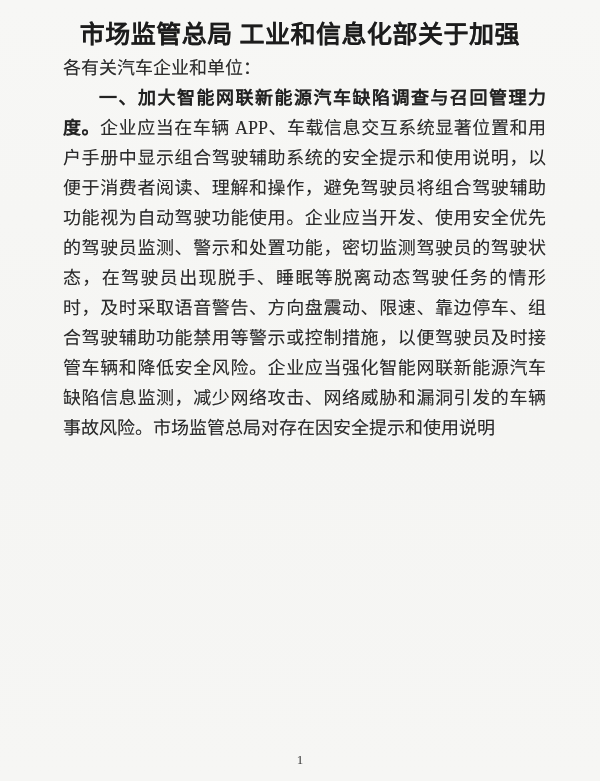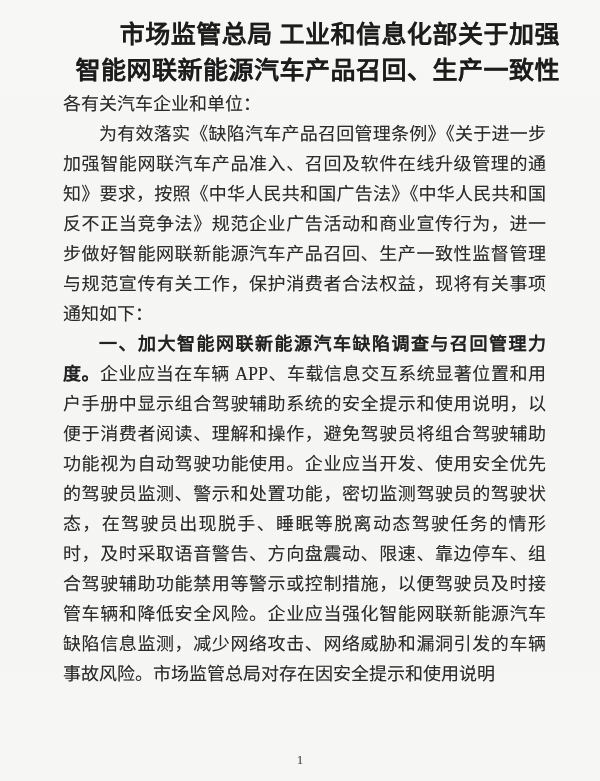--- a/index.html
+++ b/index.html
@@ -16,21 +16,21 @@
     height: 781px;
     background: linear-gradient(180deg, #f7f7f5 0%, #f5f5f3 55%, #f6f6f4 100%);
     color: #262626;
     overflow: hidden;
   }
 
   
   .doc-title {
     margin-top: 17px;
     padding: 0 40px;
-    text-align: right;
+    text-align: center;
     font-weight: bold;
     font-size: 25px;
     line-height: 36px;
     letter-spacing: 0.5px;
     color: #1c1c1c;
     text-shadow: 0 0 0.6px rgba(20,20,20,0.55);
   }
   .doc-title .title-line {
     display: block;
     white-space: nowrap;
@@ -66,26 +66,24 @@
     color: #3a3a3a;
   }
 </style>
 </head>
 <body>
 
 <div class="page">
 
   <h1 class="doc-title">
     <span class="title-line">市场监管总局 工业和信息化部关于加强</span>
-    <span class="title-line">智能网联新能源汽车产品召回、生产一致性</span>
   </h1>
 
   <div class="doc-body">
     <p class="salutation">各有关汽车企业和单位：</p>
 
-    <p class="para-indent">为有效落实《缺陷汽车产品召回管理条例》《关于进一步加强智能网联汽车产品准入、召回及软件在线升级管理的通知》要求，按照《中华人民共和国广告法》《中华人民共和国反不正当竞争法》规范企业广告活动和商业宣传行为，进一步做好智能网联新能源汽车产品召回、生产一致性监督管理与规范宣传有关工作，保护消费者合法权益，现将有关事项通知如下：</p>
 
     <p class="para-indent"><span class="section-lead">一、加大智能网联新能源汽车缺陷调查与召回管理力度。</span><span>企业应当在车辆 APP、车载信息交互系统显著位置和用户手册中显示组合驾驶辅助系统的安全提示和使用说明，以便于消费者阅读、理解和操作，避免驾驶员将组合驾驶辅助功能视为自动驾驶功能使用。企业应当开发、使用安全优先的驾驶员监测、警示和处置功能，密切监测驾驶员的驾驶状态，在驾驶员出现脱手、睡眠等脱离动态驾驶任务的情形时，及时采取语音警告、方向盘震动、限速、靠边停车、组合驾驶辅助功能禁用等警示或控制措施，以便驾驶员及时接管车辆和降低安全风险。企业应当强化智能网联新能源汽车缺陷信息监测，减少网络攻击、网络威胁和漏洞引发的车辆事故风险。市场监管总局对存在因安全提示和使用说明</span></p>
   </div>
 
   <div class="page-number">1</div>
 
 </div>
 
 </body></html>

